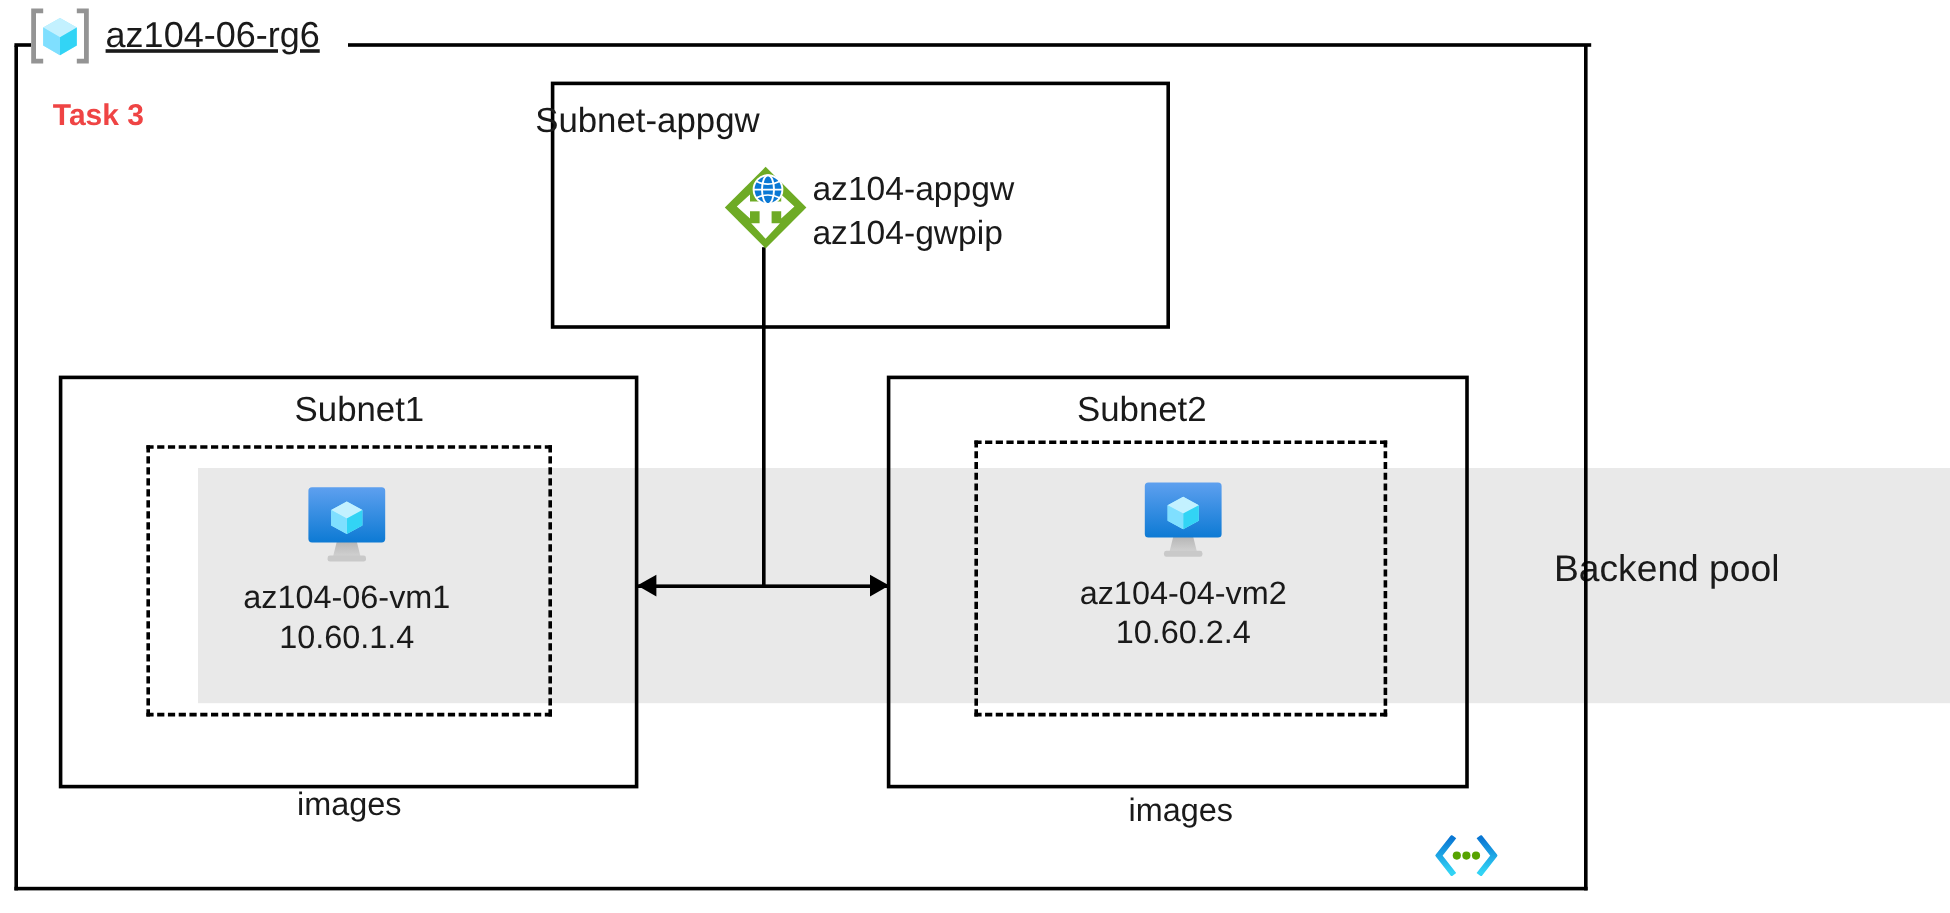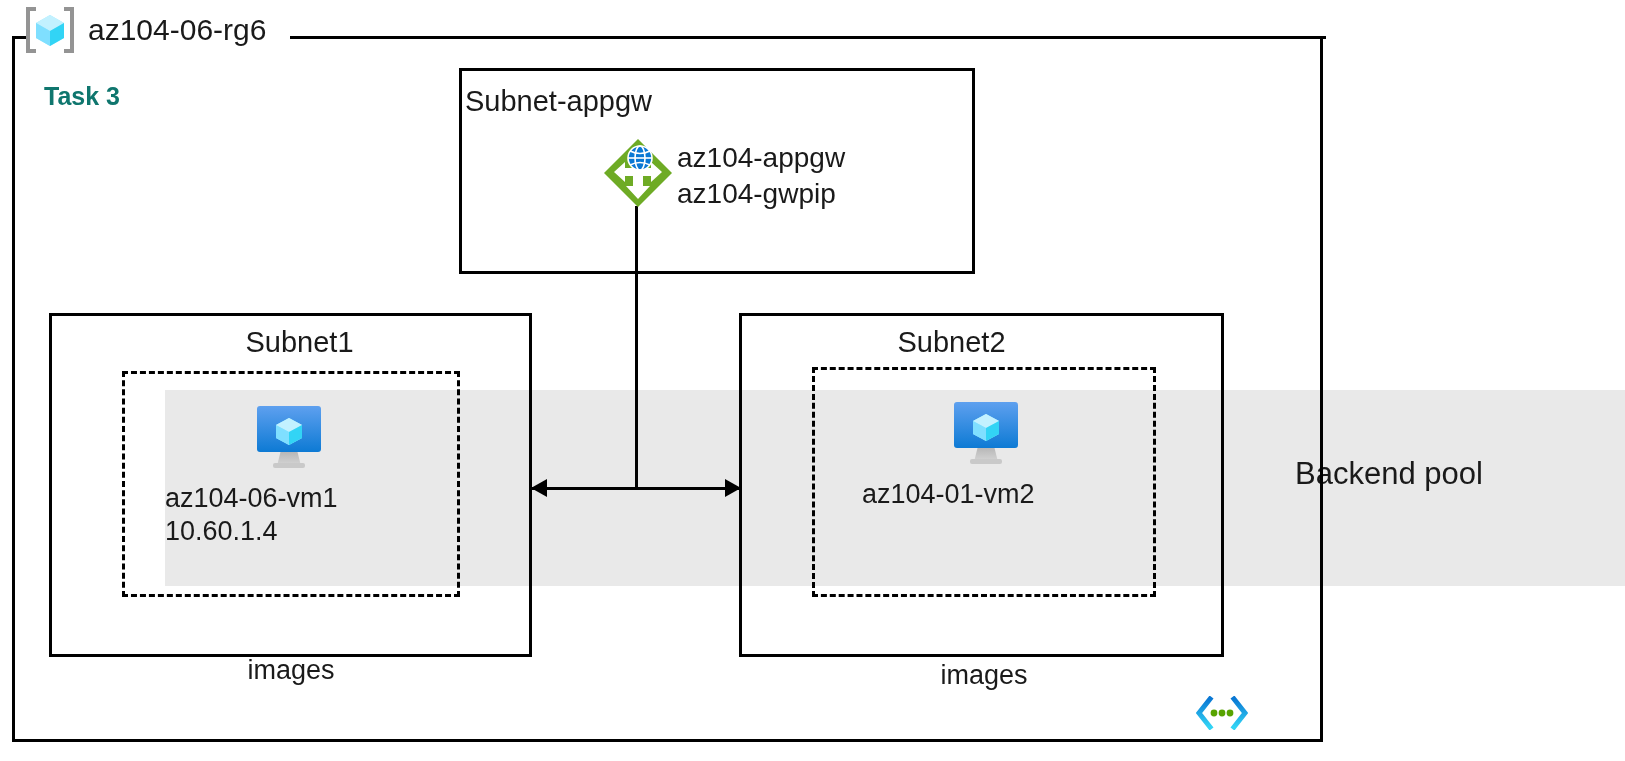--- a/index.html
+++ b/index.html
@@ -56,30 +56,31 @@
     height: 50px;
   }
   .rg-title {
     position: absolute;
     left: 88px;
     top: 12px;
     font-size: 30px;
     line-height: 36px;
     color: #1a1a1a;
     white-space: nowrap;
+    text-decoration: underline;
   }
 
   
   .task-label {
     position: absolute;
     left: 44px;
     top: 82px;
     font-size: 25px;
     font-weight: bold;
-    color: #0f766e;
+    color: #ef4444;
     white-space: nowrap;
   }
 
   
   .backend-band {
     position: absolute;
     left: 165px;
     top: 390px;
     width: 1460px;
     height: 196px;
@@ -106,21 +107,21 @@
   .subnet-box.sub1   { left: 49px;  top: 313px; width: 483px; height: 344px; }
   .subnet-box.sub2   { left: 739px; top: 313px; width: 485px; height: 344px; }
 
   .subnet-title {
     position: absolute;
     font-size: 29px;
     line-height: 34px;
     color: #1a1a1a;
     white-space: nowrap;
   }
-  .subnet-title.appgw { left: 465px; top: 84px; }
+  .subnet-title.appgw { left: 446px; top: 84px; }
   .subnet-title.sub1  { left: 49px;  top: 325px; width: 501px; text-align: center; }
   .subnet-title.sub2  { left: 739px; top: 325px; width: 425px; text-align: center; }
 
   
   .dashed-box {
     position: absolute;
     border: 3px dashed #000000;
     box-sizing: border-box;
     background: transparent;
   }
@@ -135,20 +136,21 @@
     text-align: center;
     white-space: nowrap;
     margin-top: 46px;
   }
   .zone-label.z1 { left: 122px; top: 608px; width: 338px; }
   .zone-label.z2 { left: 812px; top: 613px; width: 344px; }
 
   
   .vm-block {
     position: absolute;
+    text-align: center;
   }
   .vm-block.v1 { left: 165px; top: 400px; width: 248px; }
   .vm-block.v2 { left: 862px; top: 396px; width: 248px; }
 
   .vm-icon-wrap {
     width: 76px;
     height: 72px;
     margin: 0 auto 10px auto;
     position: relative;
   }
@@ -335,21 +337,22 @@
         </defs>
         <path d="M30 50 L46 50 L50 66 L26 66 Z" fill="url(#vmstand2)"></path>
         <rect x="22" y="63" width="32" height="5" rx="2" fill="#c9c9c9"></rect>
         <rect x="6" y="6" width="64" height="46" rx="3" fill="url(#vmscr2)"></rect>
         <polygon points="38,18 51,25 51,38 38,45 25,38 25,25" fill="#9cebff"></polygon>
         <polygon points="38,18 51,25 38,32 25,25" fill="#c3f1ff"></polygon>
         <polygon points="38,32 51,25 51,38 38,45" fill="#32d4f5"></polygon>
         <polygon points="38,32 25,25 25,38 38,45" fill="#7fdfff"></polygon>
       </svg>
     </div>
-    <div class="vm-name">az104-01-vm2</div>
+    <div class="vm-name">az104-04-vm2</div>
+    <div class="vm-ip">10.60.2.4</div>
   </div>
   <div class="zone-label z2">images</div>
 
   <div class="code-glyph">
     <svg width="52" height="34" viewBox="0 0 52 34">
       <defs>
         <linearGradient id="brkgrad" x1="0" y1="0" x2="0" y2="1">
           <stop offset="0%" stop-color="#0a78d4"></stop>
           <stop offset="100%" stop-color="#32d4f5"></stop>
         </linearGradient>

